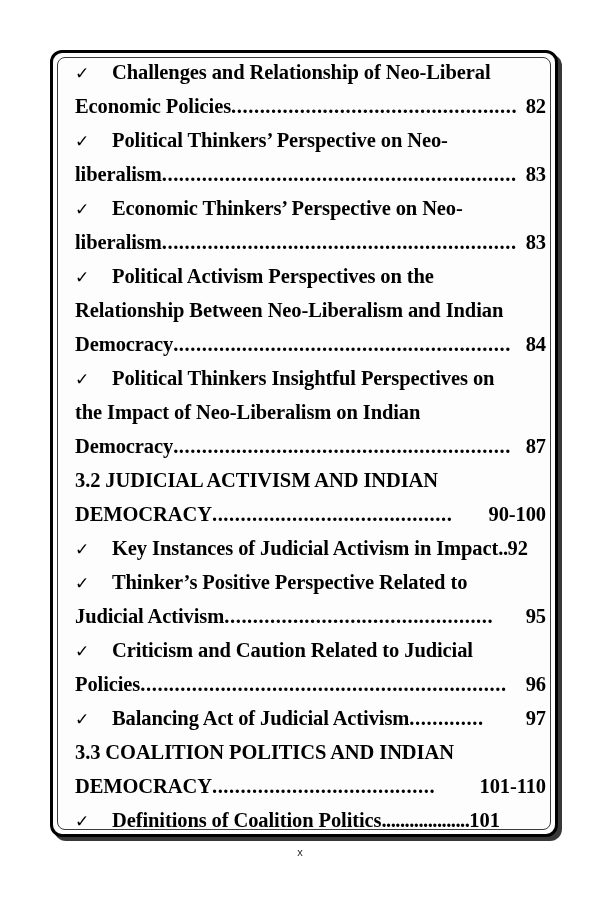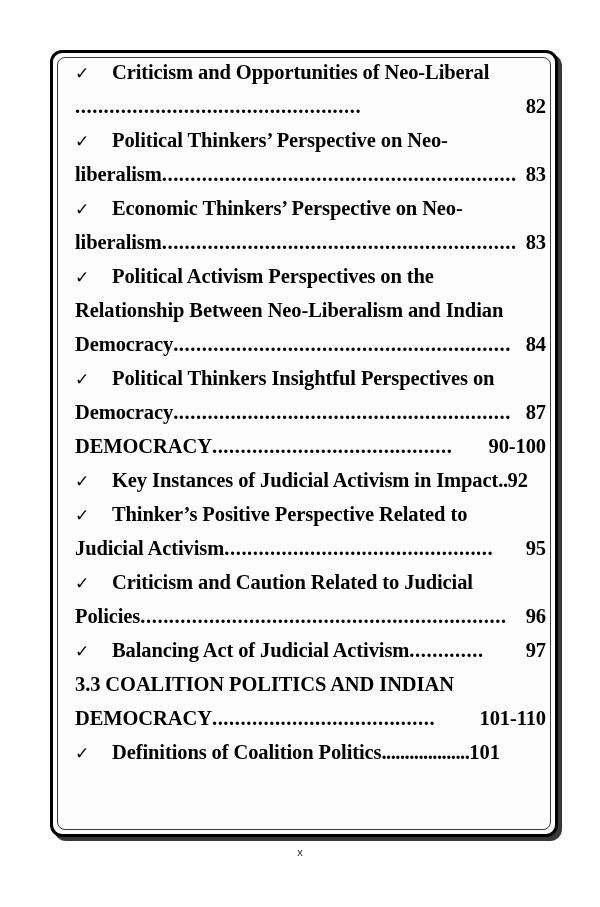--- a/index.html
+++ b/index.html
@@ -128,24 +128,25 @@
 </style>
 </head>
 <body>
 
 <div id="page-frame">
   <div id="page-inner-rule"></div>
   <div id="toc-list">
       <div class="toc-entry">
         <div class="toc-line">
           <span class="bullet-icon">✓</span>
-          <span class="line-text indented">Criticism and Opportunities of Neo-Liberal</span>
-        </div>
-        <div class="toc-line">
-          <span class="bullet-spacer"></span>
+          <span class="line-text indented">Challenges and Relationship of Neo-Liberal</span>
+        </div>
+        <div class="toc-line">
+          <span class="bullet-spacer"></span>
+          <span class="line-text">Economic Policies</span>
           <span class="leader">..................................................</span>
           <span class="page-num">82</span>
         </div>
       </div>
       <div class="toc-entry">
         <div class="toc-line">
           <span class="bullet-icon">✓</span>
           <span class="line-text indented">Political Thinkers’ Perspective on Neo-</span>
         </div>
         <div class="toc-line">
@@ -183,28 +184,36 @@
           <span class="page-num">84</span>
         </div>
       </div>
       <div class="toc-entry">
         <div class="toc-line">
           <span class="bullet-icon">✓</span>
           <span class="line-text indented">Political Thinkers Insightful Perspectives on</span>
         </div>
         <div class="toc-line">
           <span class="bullet-spacer"></span>
+          <span class="line-text">the Impact of Neo-Liberalism on Indian</span>
+        </div>
+        <div class="toc-line">
+          <span class="bullet-spacer"></span>
           <span class="line-text">Democracy</span>
           <span class="leader">...........................................................</span>
           <span class="page-num">87</span>
         </div>
       </div>
       <div class="toc-entry">
         <div class="toc-line">
           <span class="bullet-spacer"></span>
+          <span class="line-text">3.2 JUDICIAL ACTIVISM AND INDIAN</span>
+        </div>
+        <div class="toc-line">
+          <span class="bullet-spacer"></span>
           <span class="line-text">DEMOCRACY</span>
           <span class="leader">..........................................</span>
           <span class="page-num">90-100</span>
         </div>
       </div>
       <div class="toc-entry">
         <div class="toc-line">
           <span class="bullet-icon">✓</span>
           <span class="line-text indented">Key Instances of Judicial Activism in Impact</span>
           <span class="leader tight">..</span>

